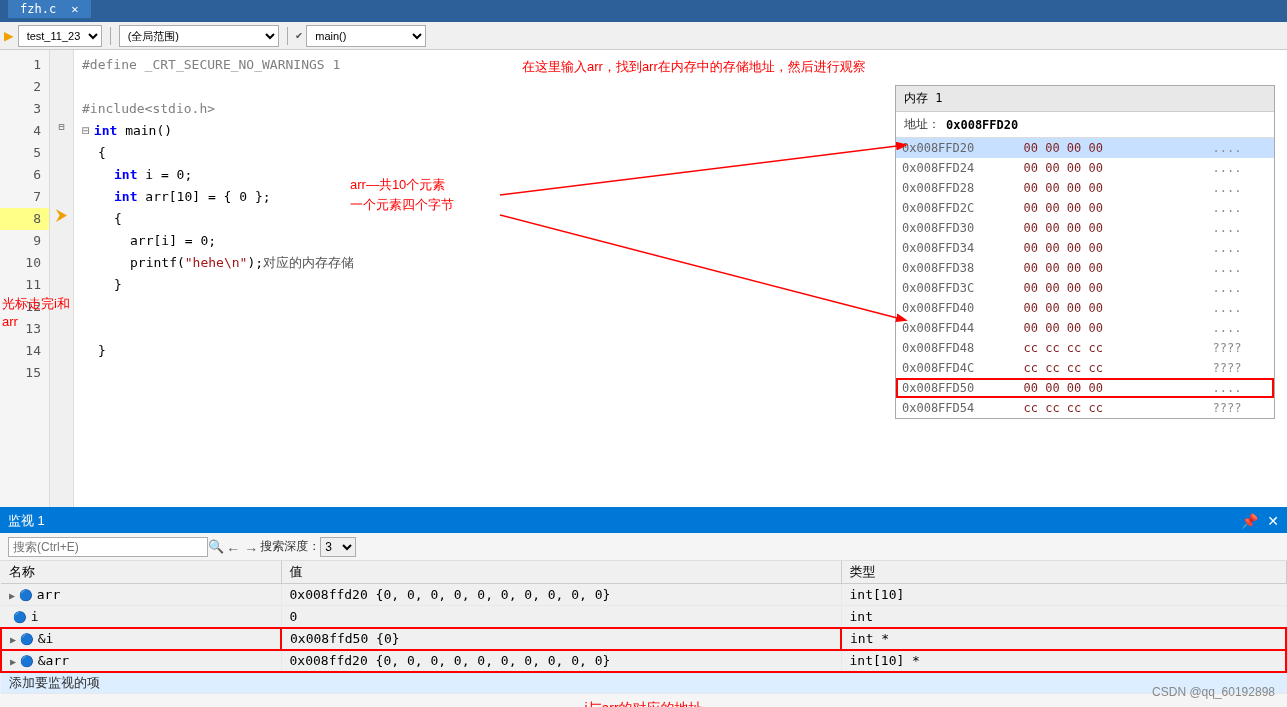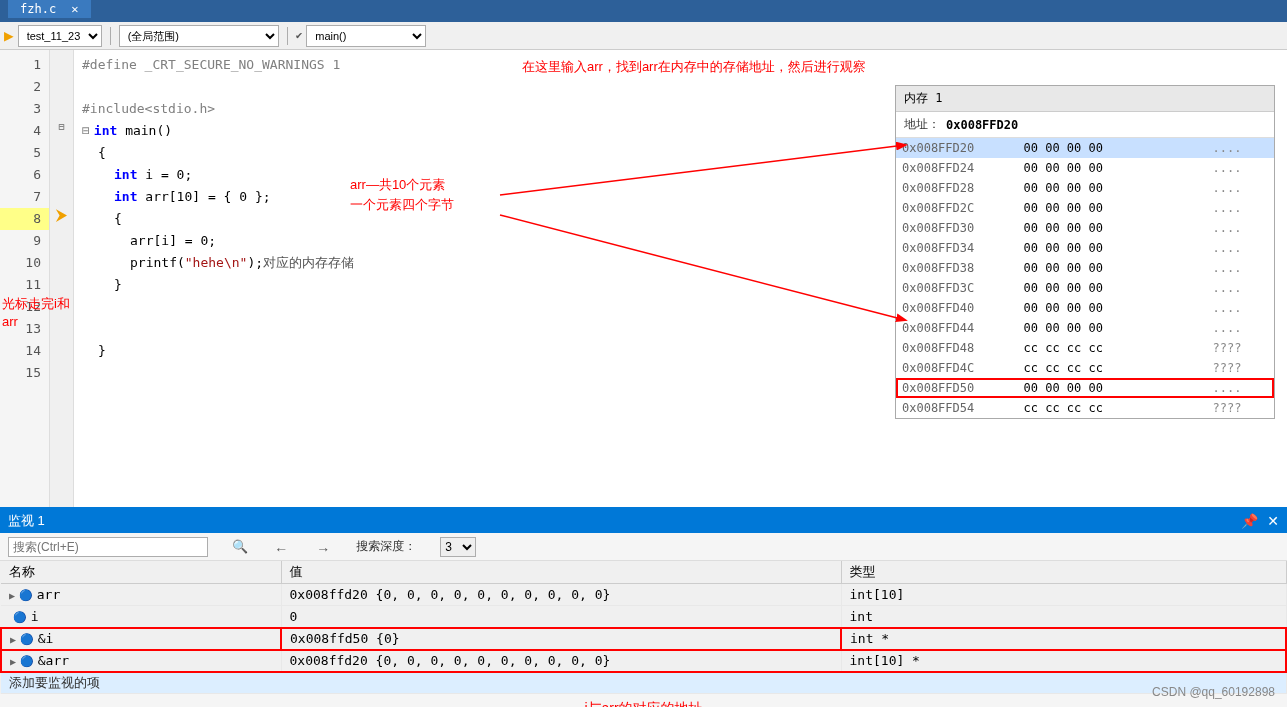--- a/index.html
+++ b/index.html
@@ -176,21 +176,21 @@
       font-size: 12px;
       font-family: 'Consolas', monospace;
       border: none;
       height: 20px;
     }
     .memory-row-addr {
       color: #666;
       width: 90px;
     }
     .memory-row-bytes {
-      color: #000000;
+      color: #7f1d1d;
       width: 140px;
     }
     .memory-row-chars {
       color: #888;
       width: 50px;
     }
     .memory-row-highlighted {
       background: #c8e0ff;
     }
     .memory-row-red-border {
@@ -232,21 +232,21 @@
       cursor: pointer;
     }
 
     
     .watch-toolbar {
       background: #f5f5f5;
       height: 28px;
       display: flex;
       align-items: center;
       padding: 4px 8px;
-      gap: 24px;
+      gap: 0;
       border-bottom: 1px solid #ddd;
     }
     .watch-search {
       height: 20px;
       border: 1px solid #adadad;
       padding: 0 4px;
       font-size: 12px;
       width: 200px;
       background: white;
     }

